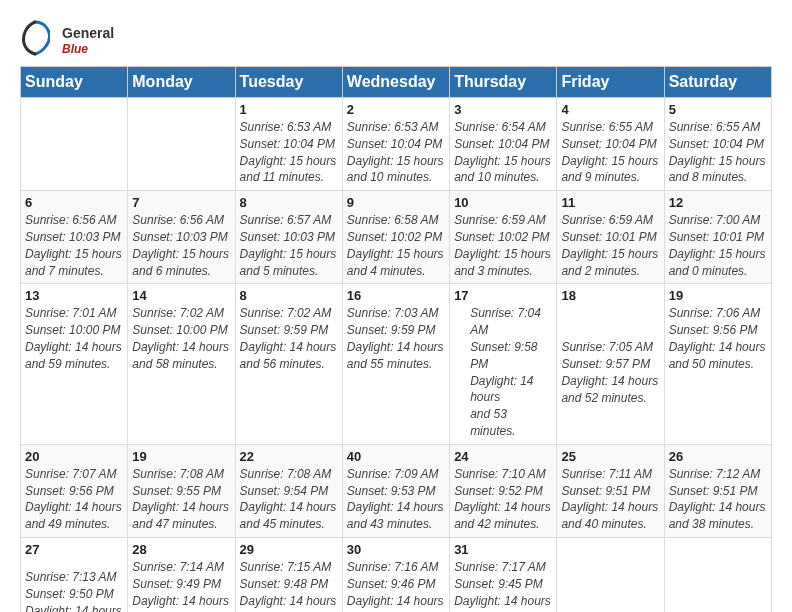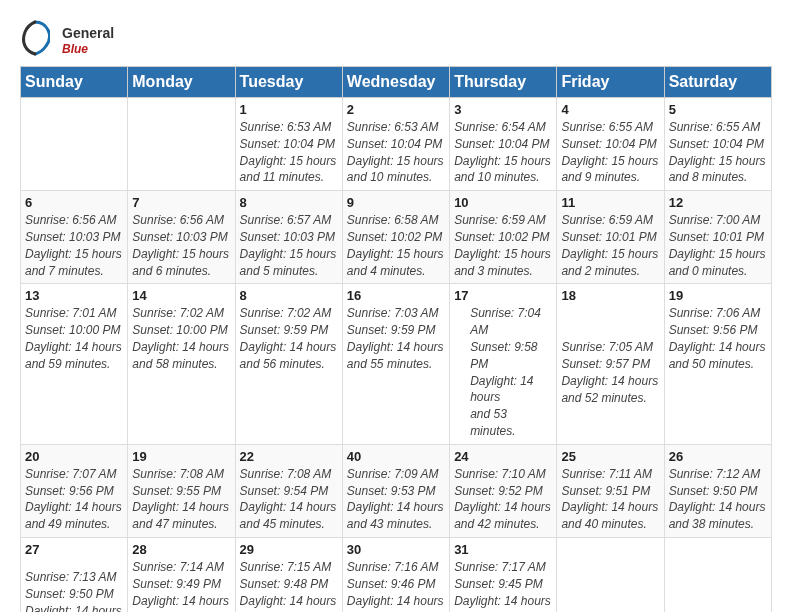--- a/index.html
+++ b/index.html
@@ -289,21 +289,21 @@
         <td>
           <span class="day-number">25</span>
           <div class="day-info" style="white-space: pre-line;">Sunrise: 7:11 AM
 Sunset: 9:51 PM
 Daylight: 14 hours
 and 40 minutes.</div>
         </td>
         <td>
           <span class="day-number">26</span>
           <div class="day-info" style="white-space: pre-line;">Sunrise: 7:12 AM
-Sunset: 9:50 PM
+Sunset: 9:51 PM
 Daylight: 14 hours
 and 38 minutes.</div>
         </td>
       </tr>
       <tr>
         <td>
           <span class="day-number">27</span>
           <div class="day-info" style="white-space: pre-line; margin-top: 12px;">Sunrise: 7:13 AM
 Sunset: 9:50 PM
 Daylight: 14 hours

